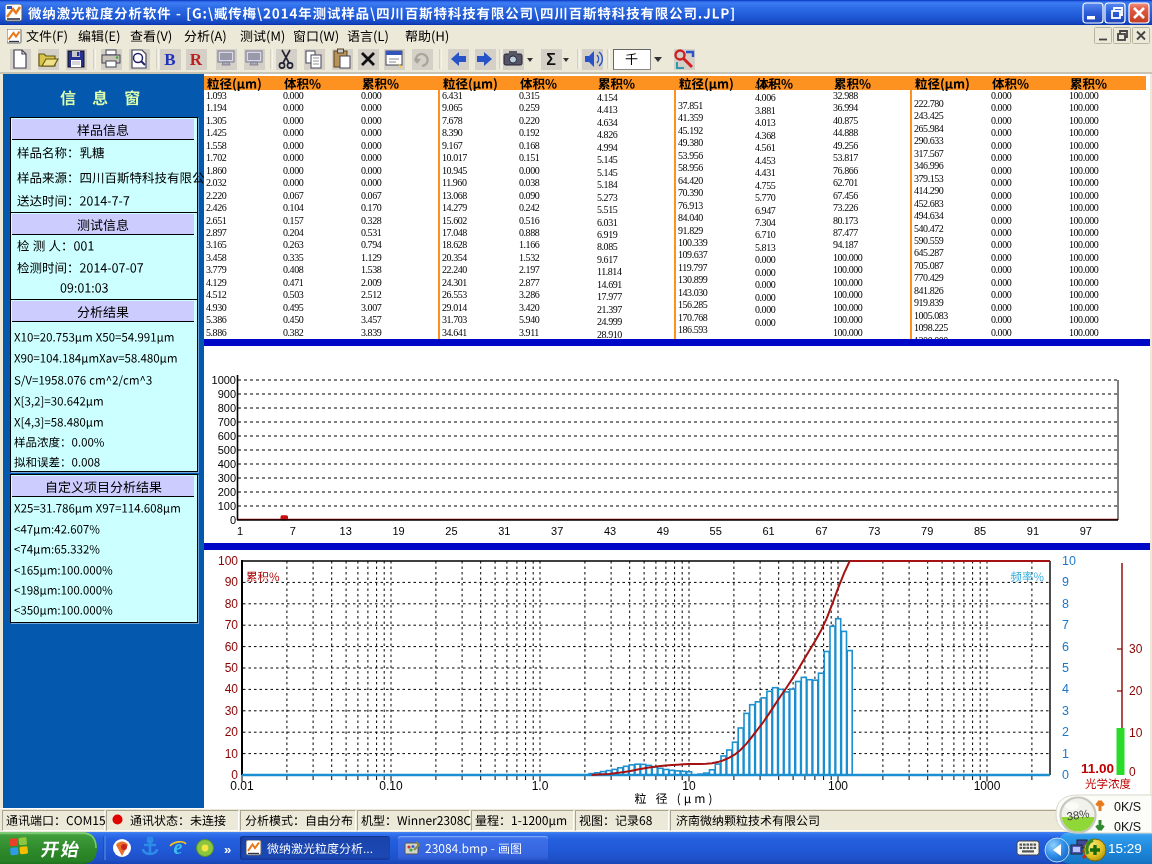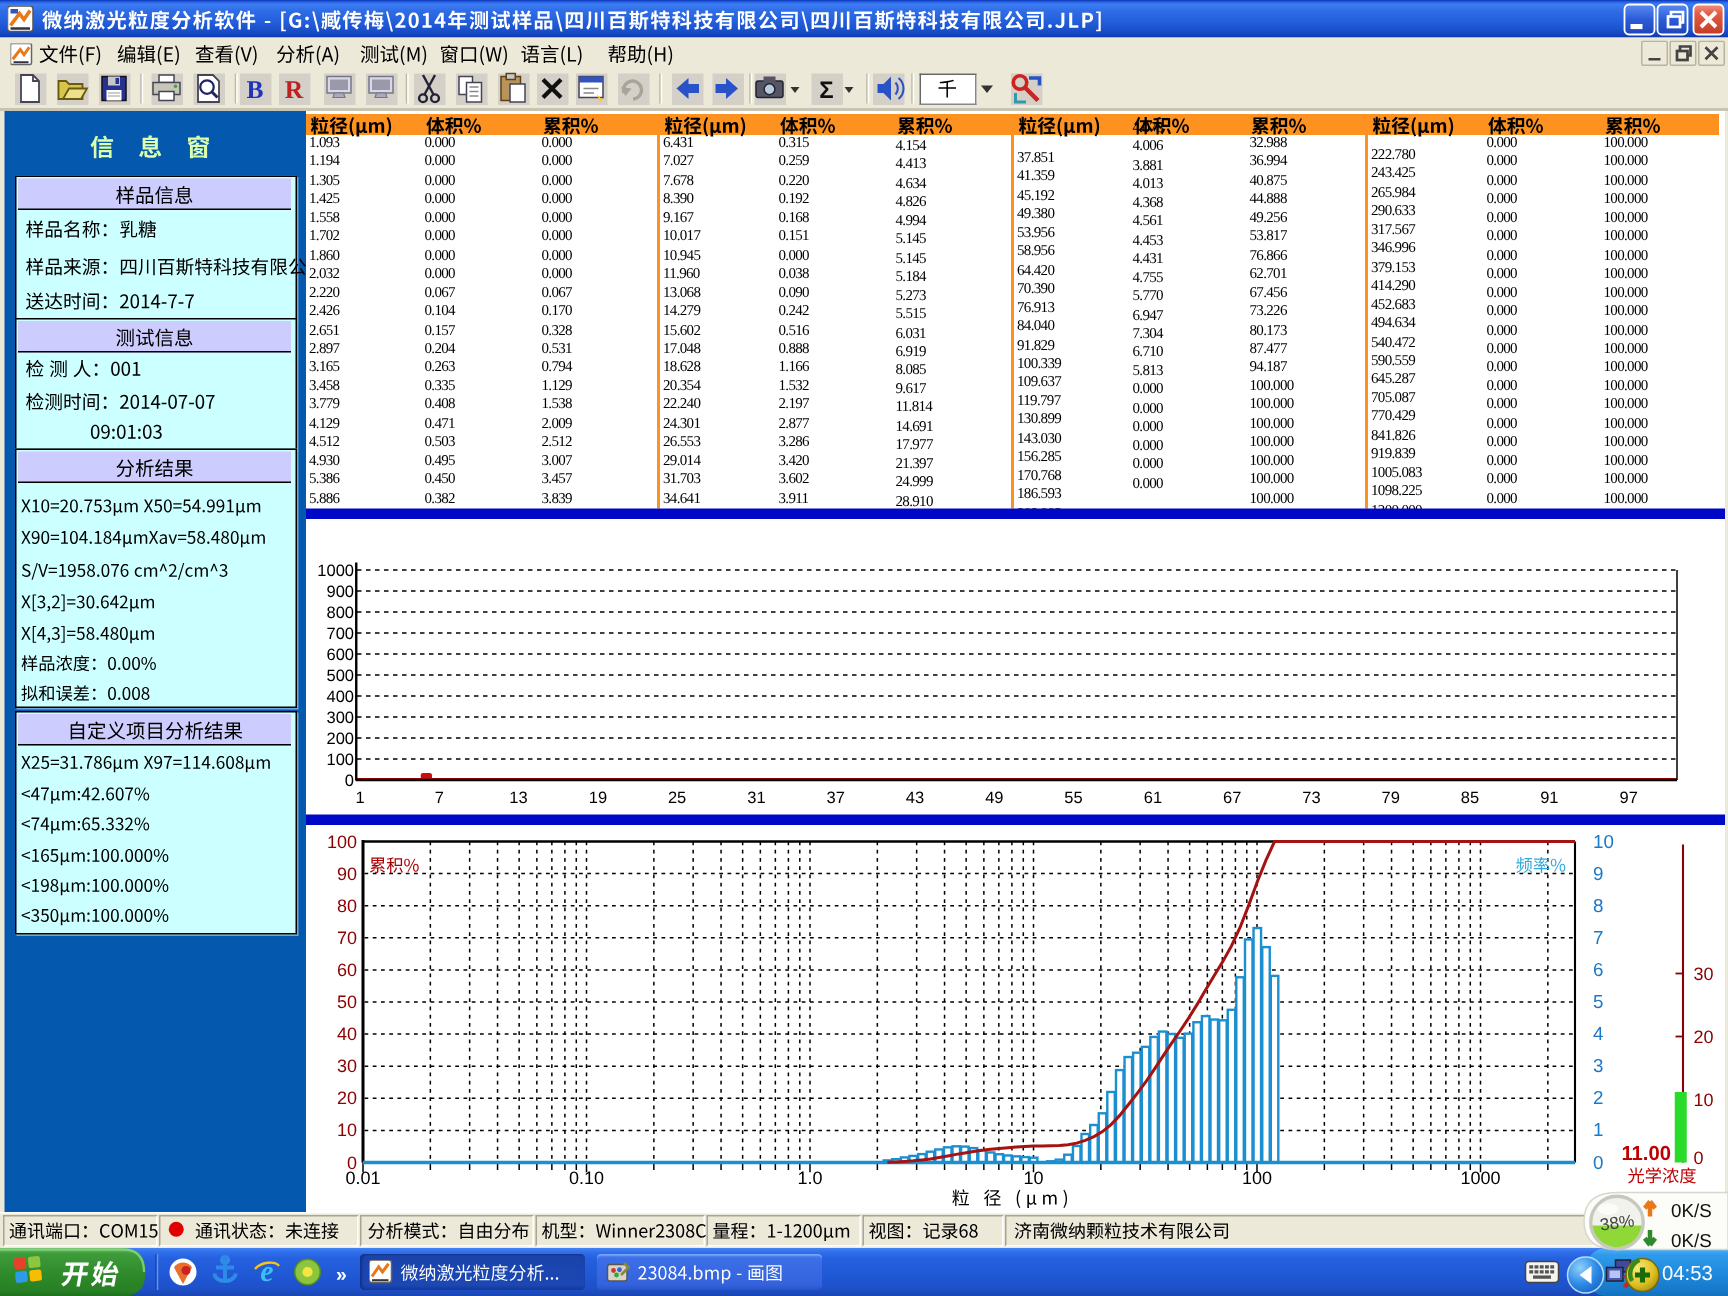--- a/index.html
+++ b/index.html
@@ -1088,21 +1088,21 @@
 0.531
 0.794
 1.129
 1.538
 2.009
 2.512
 3.007
 3.457
 3.839</div>
 <div class="a mono" style="left:442px;top:90px">6.431
-7.027
+9.065
 7.678
 8.390
 9.167
 10.017
 10.945
 11.960
 13.068
 14.279
 15.602
 17.048
@@ -1125,21 +1125,21 @@
 0.090
 0.242
 0.516
 0.888
 1.166
 1.532
 2.197
 2.877
 3.286
 3.420
-3.602
+5.940
 3.911</div>
 <div class="a mono" style="left:597px;top:92px">4.154
 4.413
 4.634
 4.826
 4.994
 5.145
 5.145
 5.184
 5.273
@@ -1778,21 +1778,21 @@
 <g transform="translate(29,6)">
       <rect x="8" y="0" width="10" height="8" fill="#3E4A9C" stroke="#223"></rect>
       <rect x="2" y="5" width="11" height="9" fill="#4A58B0" stroke="#223"></rect>
       <rect x="4" y="7" width="7" height="5" fill="#B8C4F8"></rect>
       <path d="M14,10 L22,18 M22,10 L14,18" stroke="#C82818" stroke-width="3"></path>
     </g>
 <circle cx="55" cy="16" r="11" fill="url(#ys)" stroke="#786608" stroke-width="1"></circle>
 <path d="M48,20 A10,10 0 0 1 53,6" stroke="#3A8A1A" stroke-width="3" fill="none"></path>
 <path d="M50,16 L60,16 M55,11 L55,21" stroke="#1A6A0A" stroke-width="3.4"></path>
 </svg>
-<div class="a" style="left:1108px;top:841px;width:44px;height:16px;color:#fff;font-size:13.5px;font-family:&quot;Liberation Sans&quot;">04:53</div>
+<div class="a" style="left:1108px;top:841px;width:44px;height:16px;color:#fff;font-size:13.5px;font-family:&quot;Liberation Sans&quot;">15:29</div>
 <svg class="a" style="left:1052px;top:792px" width="100" height="48">
 <path d="M100,3 L26,3 Q4,3 4,22 Q4,41 26,41 L100,41 Z" fill="#FCFCF8" stroke="#D8D8CE" stroke-width="1"></path>
 <text x="62" y="19" font-size="12.5" font-family="Liberation Sans" fill="#111">0K/S</text>
 <text x="62" y="39" font-size="12.5" font-family="Liberation Sans" fill="#111">0K/S</text>
 <path d="M48,19 L48,9 M48,9 L44.5,13.5 M48,9 L51.5,13.5" stroke="#E87818" stroke-width="3" fill="none"></path>
 <path d="M48,28 L48,38 M48,38 L44.5,33.5 M48,38 L51.5,33.5" stroke="#2F8A2F" stroke-width="3" fill="none"></path>
 <defs>
       <clipPath id="bub">
         <circle cx="26" cy="23" r="16.5"></circle>
       </clipPath>

